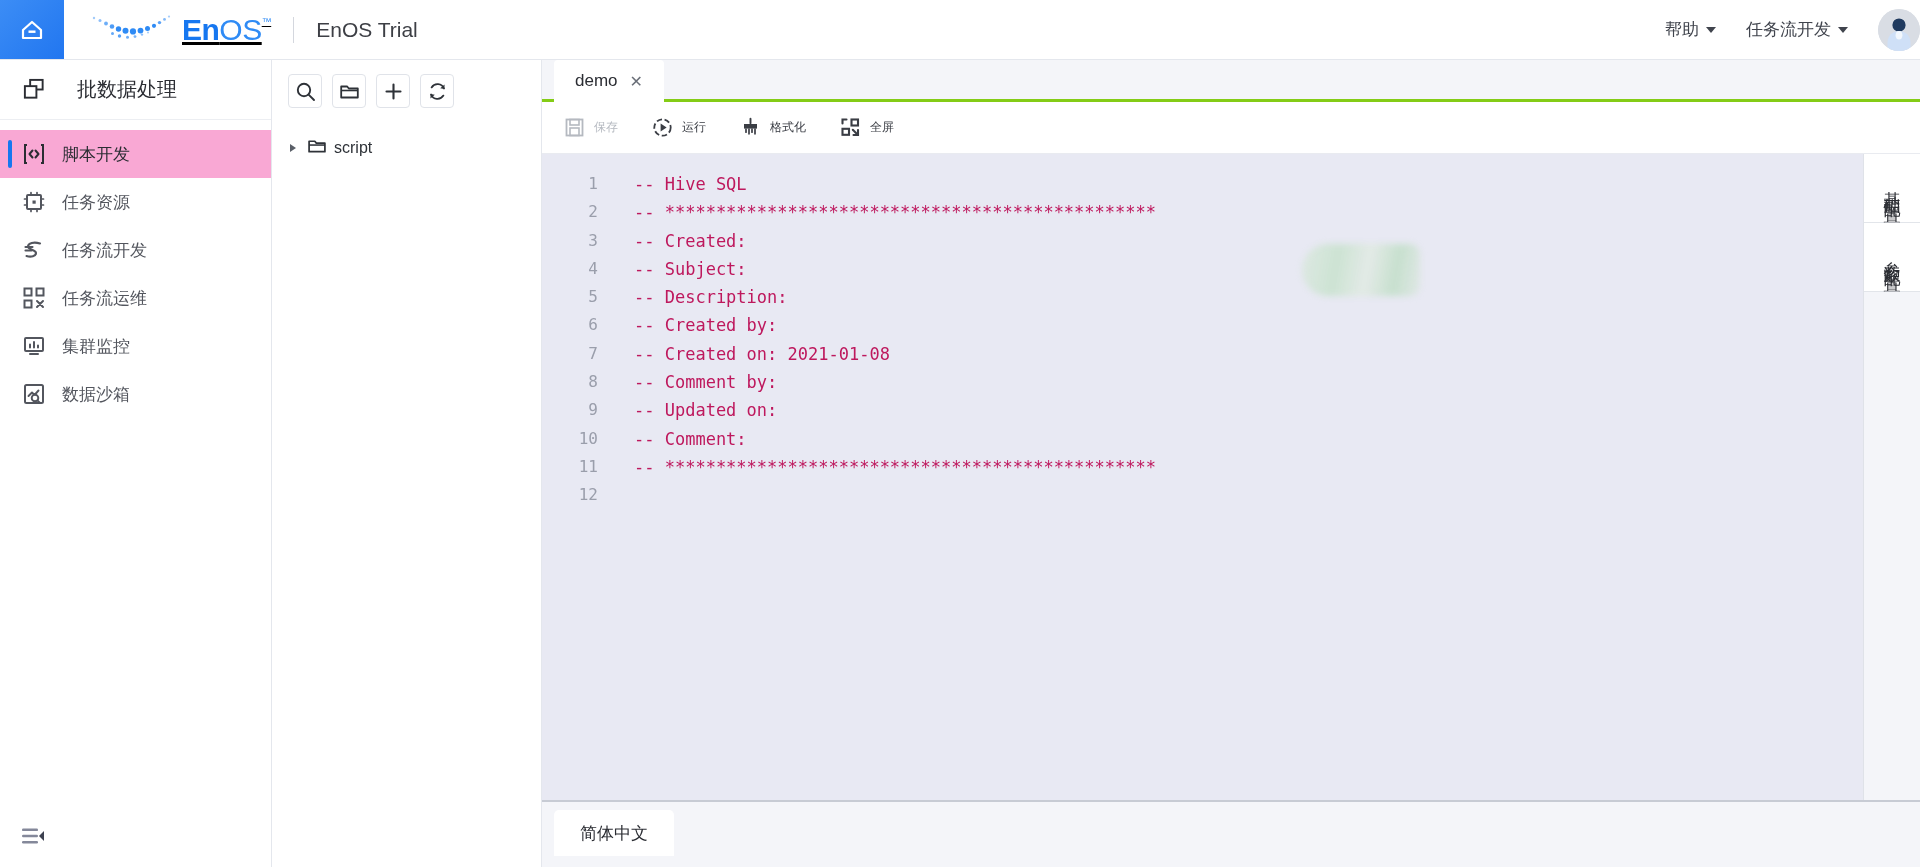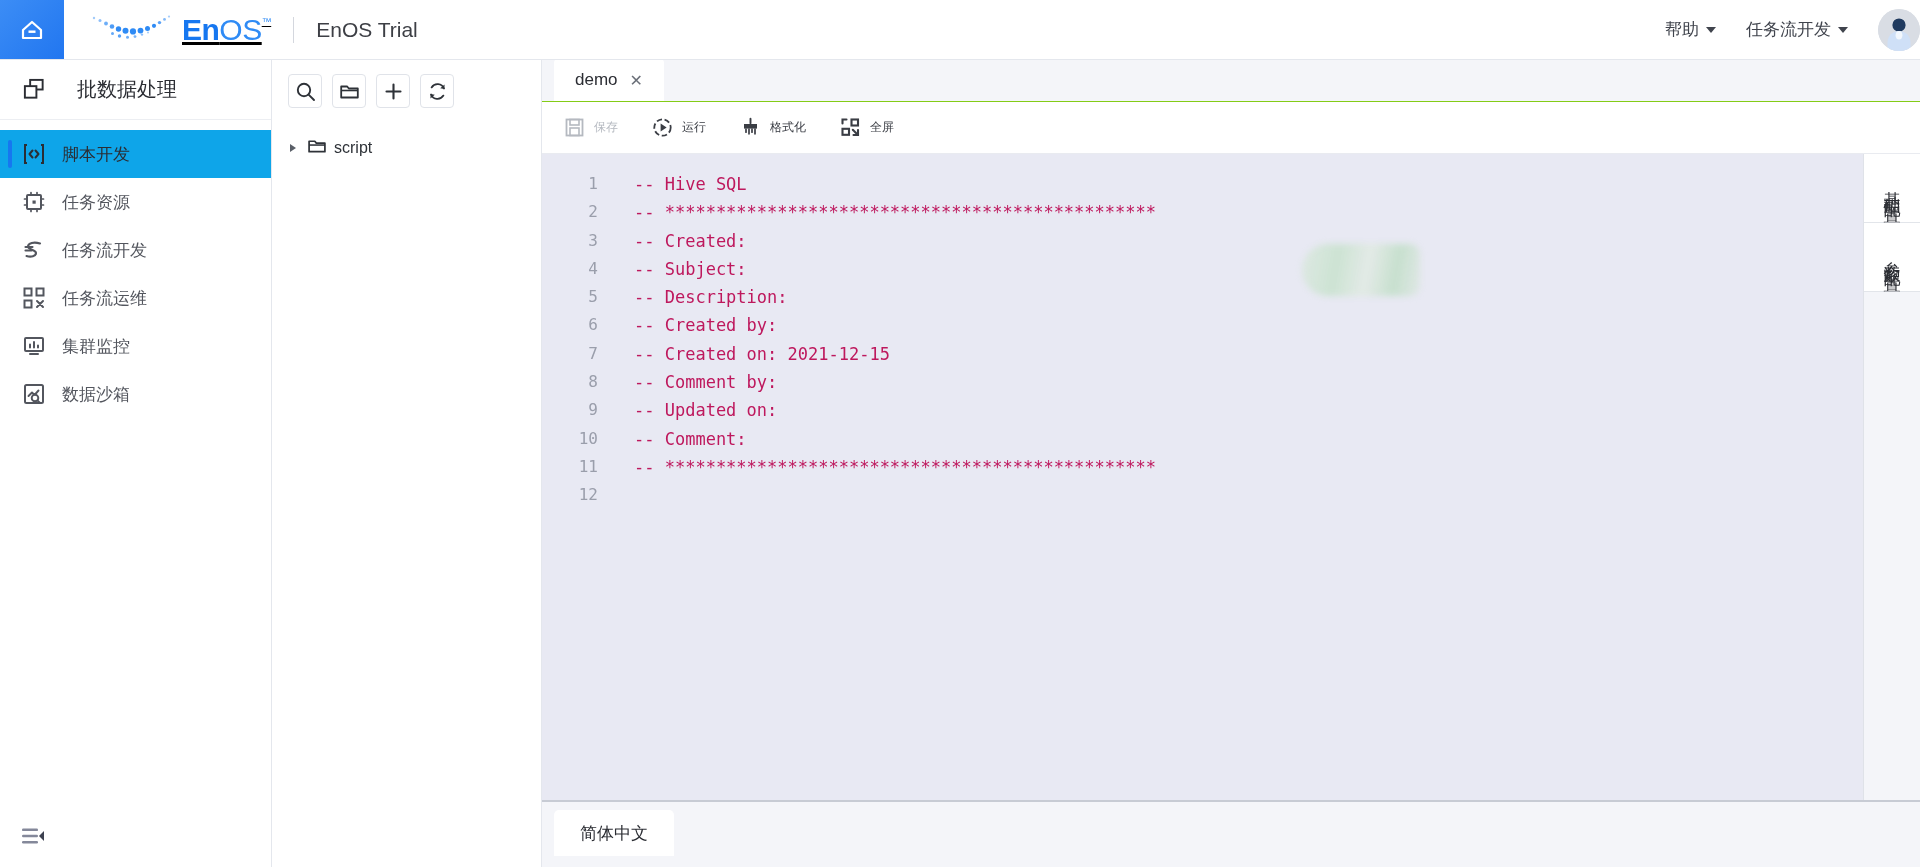--- a/index.html
+++ b/index.html
@@ -82,21 +82,21 @@
     padding-left: 22px; gap: 16px;
     border-bottom: 1px solid #eceef2;
   }
   .side-head-label { font-size: 20px; color: #2b2d33; margin-left: 15px; }
   .side-nav { padding-top: 10px; }
   .nav-item {
     height: 48px; display: flex; align-items: center;
     padding-left: 22px; gap: 16px; cursor: pointer;
     position: relative; color: #53565e; font-size: 17px;
   }
-  .nav-item.active { background: #0ea5e9; color: #2b2d33; }
+  .nav-item.active { background: #f9a8d4; color: #2b2d33; }
   .nav-item.active::before {
     content: ""; position: absolute; left: 8px; top: 10px;
     width: 4px; height: 28px; background: #1677f0; border-radius: 2px;
   }
   .nav-ico { width: 24px; height: 24px; flex: 0 0 24px; display:flex; align-items:center; justify-content:center;}
   .side-foot {
     margin-top: auto; height: 62px; display: flex; align-items: center;
     padding-left: 20px;
   }
   .collapse-btn { cursor: pointer; display: flex; }
@@ -135,23 +135,23 @@
   }
 
   
   .main {
     flex: 1; min-width: 0; display: flex; flex-direction: column;
     background: #f4f5f9;
   }
   .tabbar {
     height: 42px; flex: 0 0 42px;
     background: #f4f5f9;
-    display: flex; align-items: flex-end;
+    display: flex; align-items: flex-start;
     padding-left: 12px;
-    border-bottom: 1px solid #84cc16;
+    border-bottom: 3px solid #84cc16;
   }
   .etab {
     height: 42px; min-width: 110px;
     background: #fff; border-radius: 4px 4px 0 0;
     display: flex; align-items: center; justify-content: center;
     gap: 12px; padding: 0 18px; cursor: pointer;
     font-size: 17px; color: #2b2d33;
   }
   .etab .x { font-size: 16px; color: #6a6f78; cursor: pointer; }
 
@@ -510,21 +510,21 @@
               <div class="cline">
                 <span class="lnum">5</span>
                 <span class="ctext">-- Description:</span>
               </div>
               <div class="cline">
                 <span class="lnum">6</span>
                 <span class="ctext">-- Created by:</span>
               </div>
               <div class="cline">
                 <span class="lnum">7</span>
-                <span class="ctext">-- Created on: 2021-12-15</span>
+                <span class="ctext">-- Created on: 2021-01-08</span>
               </div>
               <div class="cline">
                 <span class="lnum">8</span>
                 <span class="ctext">-- Comment by:</span>
               </div>
               <div class="cline">
                 <span class="lnum">9</span>
                 <span class="ctext">-- Updated on:</span>
               </div>
               <div class="cline">

